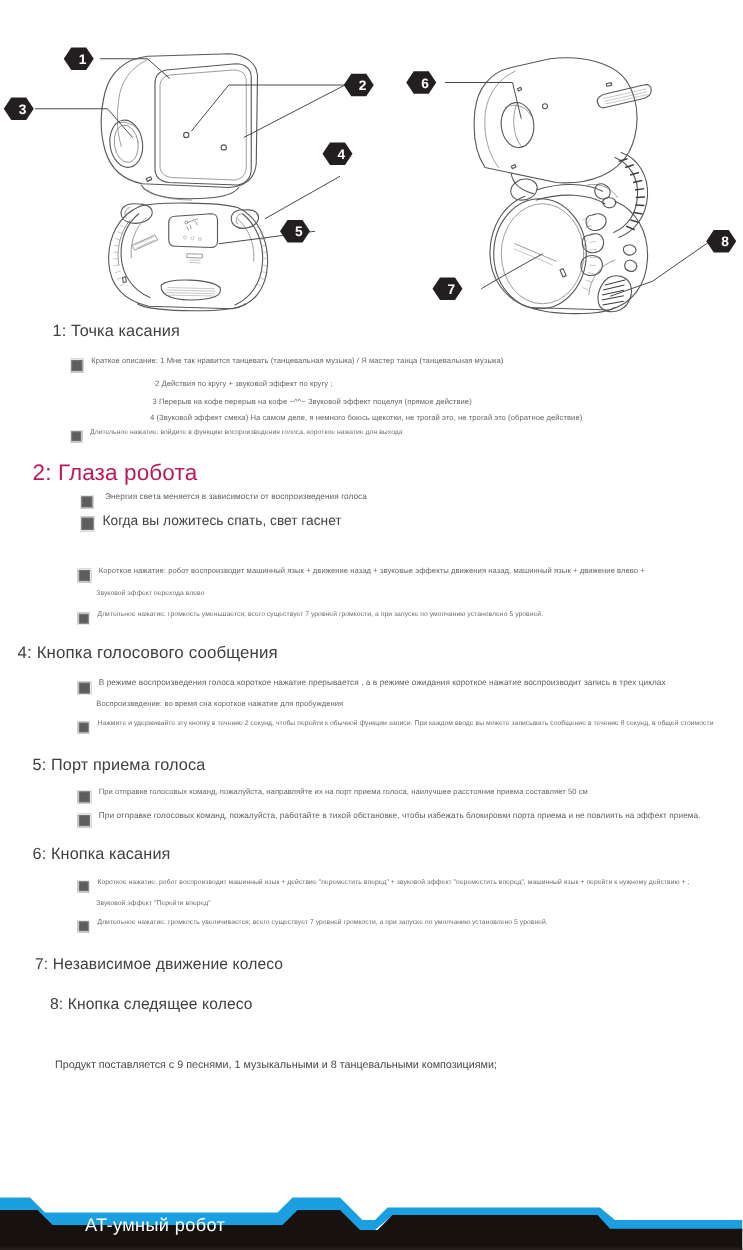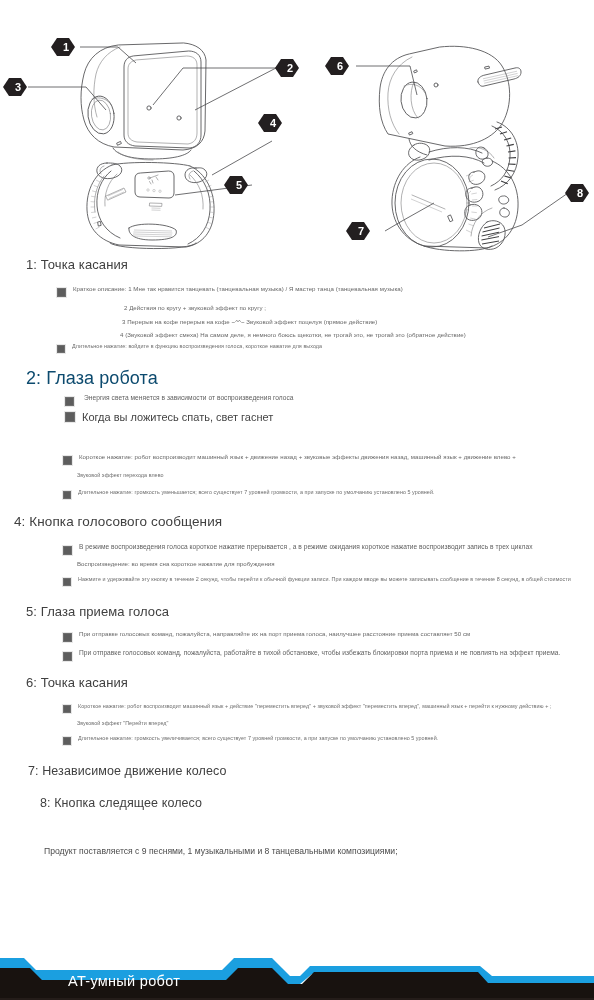--- a/index.html
+++ b/index.html
@@ -20,21 +20,21 @@
   
   .body{position:relative;padding:0 14px 0 14px;}
 
   .sect-h{
     font-size:13.5px;
     color:#404040;
     letter-spacing:.1px;
     margin:0;
     line-height:1.15;
   }
-  .sect-h.big{font-size:18px;color:#0c4a6e;}
+  .sect-h.big{font-size:18px;color:#be185d;}
   .sect-h.mid{font-size:13px;}
   .sect-h.sm{font-size:12px;}
 
   .row{
     display:flex;
     align-items:flex-start;
     gap:6px;
   }
   .bullet{
     flex:0 0 auto;
@@ -336,21 +336,21 @@
       <g>
         <path class="hexf" d="M571 184 l12 0 l6 9 l-6 9 l-12 0 l-6 -9 z"></path>
         <text class="hext" x="580" y="197">8</text>
       </g>
     </svg>
   </div>
 
   <div class="body">
 
     <div>
-      <div class="sect-h mid" style="margin-left:12px;">1: Точка касания</div>
+      <div class="sect-h mid" style="margin-left:28px;">1: Точка касания</div>
       <div class="sp12"></div>
       <div class="row indent-1" style="margin-left:42px;">
         <span class="bullet"></span>
         <span class="t s">Краткое описание: 1 Мне так нравится танцевать (танцевальная музыка) / Я мастер танца (танцевальная музыка)</span>
       </div>
       <div class="sp6"></div>
       <div class="t s indent-2" style="margin-left:110px;">2 Действия по кругу + звуковой эффект по кругу ;</div>
       <div class="sp6"></div>
       <div class="t s indent-2" style="margin-left:108px;">3 Перерыв на кофе перерыв на кофе ~^^~ Звуковой эффект поцелуя (прямое действие)</div>
       <div class="sp6"></div>
@@ -365,21 +365,21 @@
     <div class="sp14"></div>
 
     <div>
       <div class="sect-h big" style="margin-left:12px;">2: Глаза робота</div>
       <div class="sp6"></div>
       <div class="row" style="margin-left:50px;">
         <span class="bullet"></span>
         <span class="t m" style="margin-left:3px;">Энергия света меняется в зависимости от воспроизведения голоса</span>
       </div>
       <div class="sp4"></div>
-      <div class="row" style="margin-left:50px;align-items:flex-start;">
+      <div class="row" style="margin-left:50px;align-items:flex-end;">
         <span class="bullet b10" style="margin-top:0;"></span>
         <span class="t xl">Когда вы ложитесь спать, свет гаснет</span>
       </div>
     </div>
 
     <div class="sp18"></div>
 
     <div>
       <div class="sp10"></div>
       <div class="row" style="margin-left:48px;">
@@ -409,37 +409,37 @@
       <div class="sp8"></div>
       <div class="row" style="margin-left:48px;">
         <span class="bullet b8"></span>
         <span class="t xs">Нажмите и удерживайте эту кнопку в течение 2 секунд, чтобы перейти к обычной функции записи. При каждом вводе вы можете записывать сообщение в течение 8 секунд, в общей стоимости</span>
       </div>
     </div>
 
     <div class="sp18"></div>
 
     <div>
-      <div class="sect-h mid" style="margin-left:12px;">5: Глаза приема голоса</div>
+      <div class="sect-h mid" style="margin-left:12px;">5: Порт приема голоса</div>
       <div class="sp10"></div>
       <div class="row" style="margin-left:48px;">
         <span class="bullet"></span>
         <span class="t s">При отправке голосовых команд, пожалуйста, направляйте их на порт приема голоса, наилучшее расстояние приема составляет 50 см</span>
       </div>
       <div class="sp6"></div>
       <div class="row" style="margin-left:48px;">
         <span class="bullet"></span>
         <span class="t m">При отправке голосовых команд, пожалуйста, работайте в тихой обстановке, чтобы избежать блокировки порта приема и не повлиять на эффект приема.</span>
       </div>
     </div>
 
     <div class="sp14"></div>
 
     <div>
-      <div class="sect-h mid" style="margin-left:12px;">6: Точка касания</div>
+      <div class="sect-h mid" style="margin-left:12px;">6: Кнопка касания</div>
       <div class="sp12"></div>
       <div class="row" style="margin-left:48px;">
         <span class="bullet b8"></span>
         <span class="t xs">Короткое нажатие: робот воспроизводит машинный язык + действие "переместить вперед" + звуковой эффект "переместить вперед", машинный язык + перейти к нужному действию + ;</span>
       </div>
       <div class="sp6"></div>
       <div class="t xs" style="margin-left:63px;">Звуковой эффект "Перейти вперед"</div>
       <div class="sp8"></div>
       <div class="row" style="margin-left:48px;">
         <span class="bullet b8"></span>

